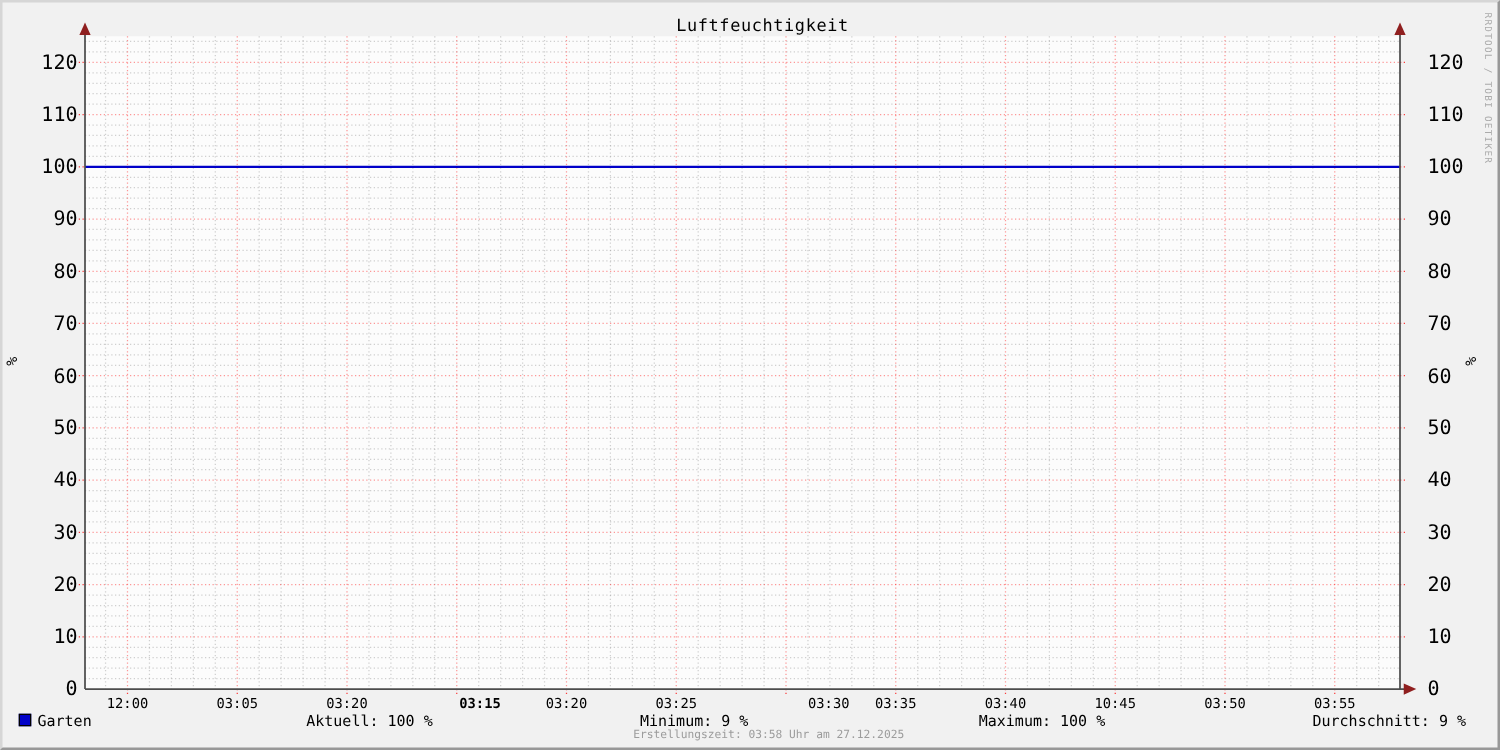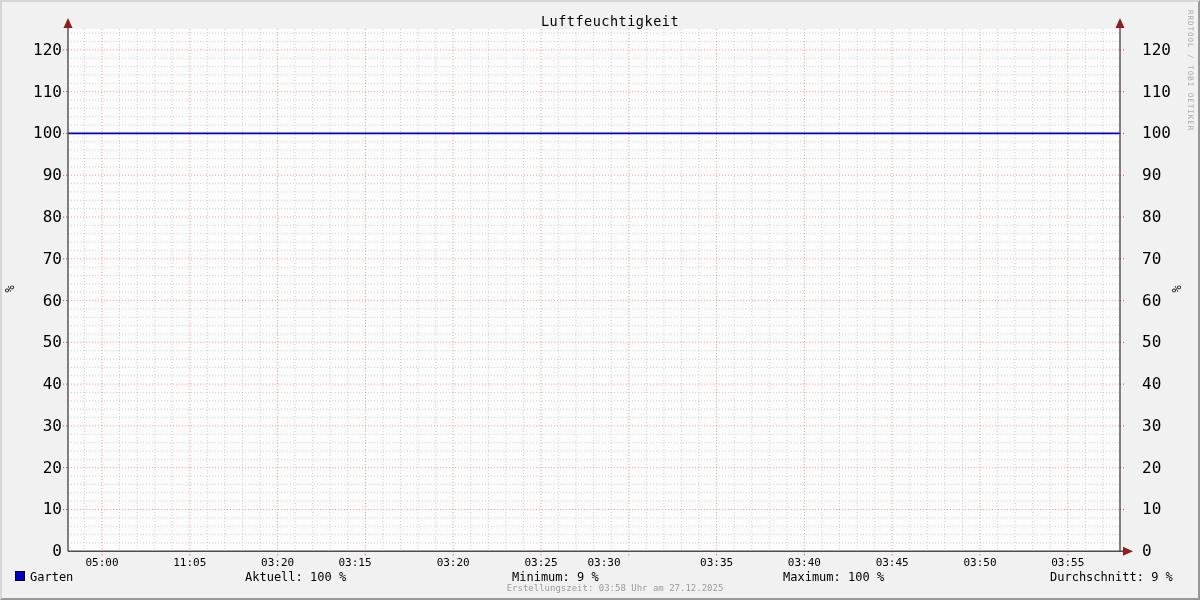--- a/index.html
+++ b/index.html
@@ -256,30 +256,30 @@
       <div class="ylab right" style="left: 1140px; top: 334.35px;">50</div>
       <div class="ylab right" style="left: 1140px; top: 292.57px;">60</div>
       <div class="ylab right" style="left: 1140px; top: 250.79px;">70</div>
       <div class="ylab right" style="left: 1140px; top: 209.01px;">80</div>
       <div class="ylab right" style="left: 1140px; top: 167.23px;">90</div>
       <div class="ylab right" style="left: 1140px; top: 125.45px;">100</div>
       <div class="ylab right" style="left: 1140px; top: 83.67px;">110</div>
       <div class="ylab right" style="left: 1140px; top: 41.89px;">120</div>
     </div>
   <div id="xlabels">
-      <div class="xlab" style="left: 70px;">05:00</div>
-      <div class="xlab" style="left: 157.8px;">11:05</div>
+      <div class="xlab" style="left: 70px;">12:00</div>
+      <div class="xlab" style="left: 157.8px;">03:05</div>
       <div class="xlab" style="left: 245.6px;">03:20</div>
-      <div class="xlab" style="left: 323px;">03:15</div>
+      <div class="xlab" style="left: 352px; font-weight: bold;">03:15</div>
       <div class="xlab" style="left: 421.2px;">03:20</div>
       <div class="xlab" style="left: 509px;">03:25</div>
-      <div class="xlab" style="left: 572px;">03:30</div>
+      <div class="xlab" style="left: 631px;">03:30</div>
       <div class="xlab" style="left: 684.6px;">03:35</div>
       <div class="xlab" style="left: 772.4px;">03:40</div>
-      <div class="xlab" style="left: 860.2px;">03:45</div>
+      <div class="xlab" style="left: 860.2px;">10:45</div>
       <div class="xlab" style="left: 948px;">03:50</div>
       <div class="xlab" style="left: 1035.8px;">03:55</div>
     </div>
 
   <span class="legend-swatch" id="legend-swatch" style="background: rgb(0, 0, 200);"></span>
   <span class="legend-label" style="left:28px;">Garten</span>
   <span class="legend-label" style="left:243px;">Aktuell: 100 %</span>
   <span class="legend-label" style="left:510px;">Minimum: 9 %</span>
   <span class="legend-label" style="left:781px;">Maximum: 100 %</span>
   <span class="legend-label" style="left:1048px;">Durchschnitt: 9 %</span>

